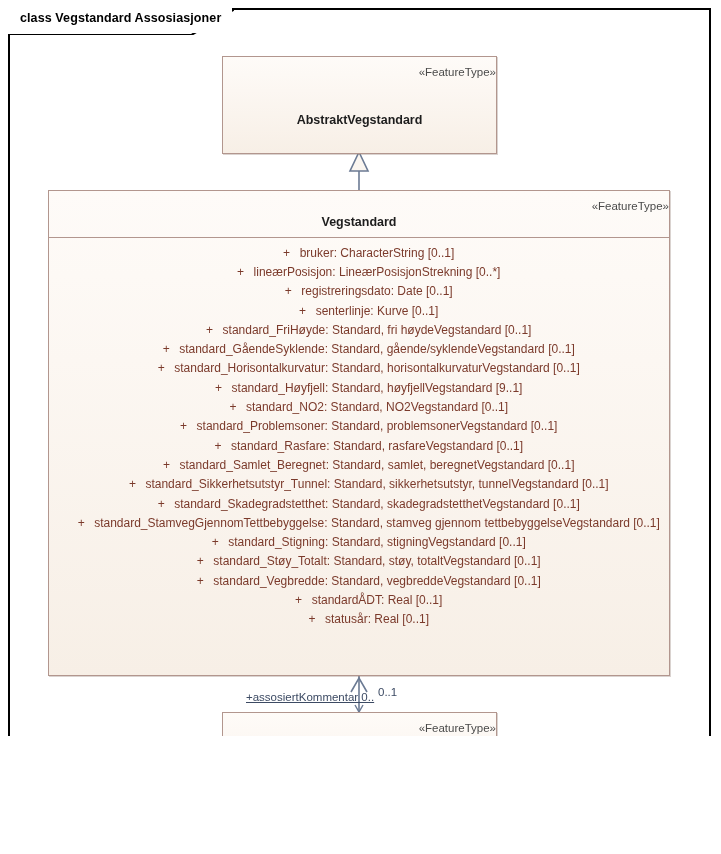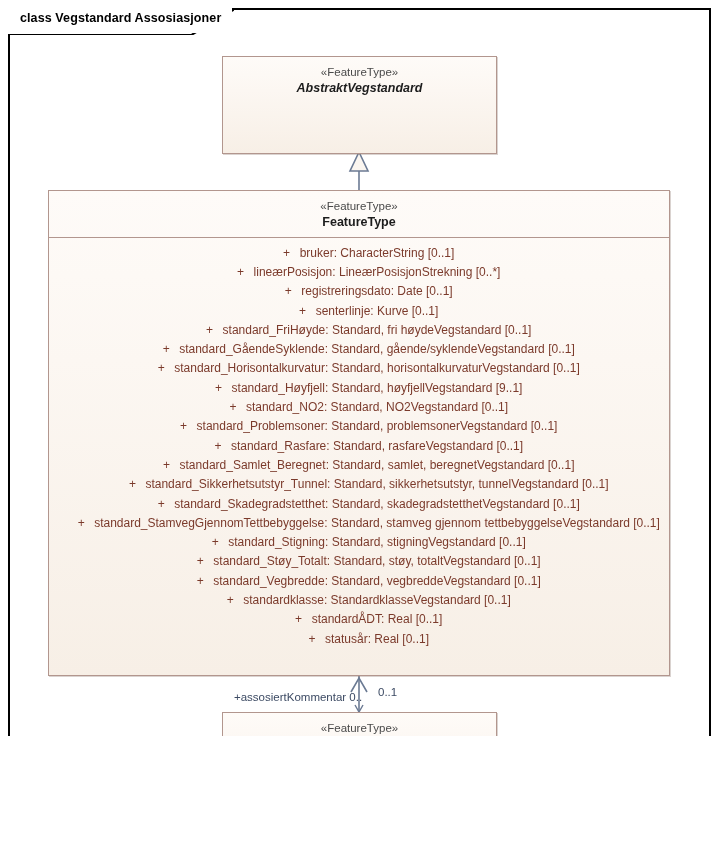--- a/index.html
+++ b/index.html
@@ -79,29 +79,30 @@
     text-align: center;
     padding-top: 8px;
     padding-bottom: 6px;
     line-height: 1.32;
     color: #3b3b3b;
   }
   .stereotype {
     font-size: 11.5px;
     color: #4a4a4a;
     display: block;
+    text-align: right;
   }
   .classname {
     font-size: 12.5px;
     font-weight: bold;
     color: #1d1d1d;
     display: block;
   }
   .classname.abstract {
-    font-style: italic;
+    margin-top: 32px;
   }
 
   .uml-divider {
     height: 1px;
     background: #b2968e;
     margin: 0;
   }
 
   
   .attr-list {
@@ -158,34 +159,34 @@
   <svg class="overlay" viewBox="0 0 721 854">
 
     <line x1="359" y1="190" x2="359" y2="170" stroke="#6b7a93" stroke-width="1.6"></line>
     <polygon points="359,152 350,171 368,171" fill="#fbf6f0" stroke="#6b7a93" stroke-width="1.6"></polygon>
 
     <line x1="359" y1="676" x2="359" y2="712" stroke="#6b7a93" stroke-width="1.6"></line>
     <polyline points="351,692 359,678 367,692" fill="none" stroke="#6b7a93" stroke-width="1.6"></polyline>
     <polyline points="355,705 359,712 363,705" fill="none" stroke="#6b7a93" stroke-width="1.4"></polyline>
   </svg>
 
-  <div class="assoc-label" style="left:234px; top:691px;">+assosiertKommentar 0..</div>
+  <div class="assoc-label" style="left:246px; top:691px;text-decoration:underline;">+assosiertKommentar 0..</div>
   <div class="assoc-label" style="left:378px; top:686px;">0..1</div>
 
   <div class="uml-box" style="left:222px; top:56px; width:275px; height:98px;">
     <div class="uml-header">
       <span class="stereotype">«FeatureType»</span>
       <span class="classname abstract">AbstraktVegstandard</span>
     </div>
   </div>
 
   <div class="uml-box" style="left:48px; top:190px; width:622px; height:486px;">
     <div class="uml-header">
       <span class="stereotype">«FeatureType»</span>
-      <span class="classname">FeatureType</span>
+      <span class="classname">Vegstandard</span>
     </div>
     <div class="uml-divider"></div>
     <div class="attr-list" id="vegstandard-attrs">
         <div class="attr-row"><span class="attr-vis">+</span><span class="attr-text">bruker: CharacterString [0..1]</span></div>
         <div class="attr-row"><span class="attr-vis">+</span><span class="attr-text">lineærPosisjon: LineærPosisjonStrekning [0..*]</span></div>
         <div class="attr-row"><span class="attr-vis">+</span><span class="attr-text">registreringsdato: Date [0..1]</span></div>
         <div class="attr-row"><span class="attr-vis">+</span><span class="attr-text">senterlinje: Kurve [0..1]</span></div>
         <div class="attr-row"><span class="attr-vis">+</span><span class="attr-text">standard_FriHøyde: Standard, fri høydeVegstandard [0..1]</span></div>
         <div class="attr-row"><span class="attr-vis">+</span><span class="attr-text">standard_GåendeSyklende: Standard, gående/syklendeVegstandard [0..1]</span></div>
         <div class="attr-row"><span class="attr-vis">+</span><span class="attr-text">standard_Horisontalkurvatur: Standard, horisontalkurvaturVegstandard [0..1]</span></div>
@@ -193,21 +194,20 @@
         <div class="attr-row"><span class="attr-vis">+</span><span class="attr-text">standard_NO2: Standard, NO2Vegstandard [0..1]</span></div>
         <div class="attr-row"><span class="attr-vis">+</span><span class="attr-text">standard_Problemsoner: Standard, problemsonerVegstandard [0..1]</span></div>
         <div class="attr-row"><span class="attr-vis">+</span><span class="attr-text">standard_Rasfare: Standard, rasfareVegstandard [0..1]</span></div>
         <div class="attr-row"><span class="attr-vis">+</span><span class="attr-text">standard_Samlet_Beregnet: Standard, samlet, beregnetVegstandard [0..1]</span></div>
         <div class="attr-row"><span class="attr-vis">+</span><span class="attr-text">standard_Sikkerhetsutstyr_Tunnel: Standard, sikkerhetsutstyr, tunnelVegstandard [0..1]</span></div>
         <div class="attr-row"><span class="attr-vis">+</span><span class="attr-text">standard_Skadegradstetthet: Standard, skadegradstetthetVegstandard [0..1]</span></div>
         <div class="attr-row"><span class="attr-vis">+</span><span class="attr-text">standard_StamvegGjennomTettbebyggelse: Standard, stamveg gjennom tettbebyggelseVegstandard [0..1]</span></div>
         <div class="attr-row"><span class="attr-vis">+</span><span class="attr-text">standard_Stigning: Standard, stigningVegstandard [0..1]</span></div>
         <div class="attr-row"><span class="attr-vis">+</span><span class="attr-text">standard_Støy_Totalt: Standard, støy, totaltVegstandard [0..1]</span></div>
         <div class="attr-row"><span class="attr-vis">+</span><span class="attr-text">standard_Vegbredde: Standard, vegbreddeVegstandard [0..1]</span></div>
-        <div class="attr-row"><span class="attr-vis">+</span><span class="attr-text">standardklasse: StandardklasseVegstandard [0..1]</span></div>
         <div class="attr-row"><span class="attr-vis">+</span><span class="attr-text">standardÅDT: Real [0..1]</span></div>
         <div class="attr-row"><span class="attr-vis">+</span><span class="attr-text">statusår: Real [0..1]</span></div>
       </div>
   </div>
 
   <div class="uml-box" style="left:222px; top:712px; width:275px; height:98px;">
     <div class="uml-header">
       <span class="stereotype">«FeatureType»</span>
       <span class="classname abstract">AbstraktKommentar</span>
     </div>

